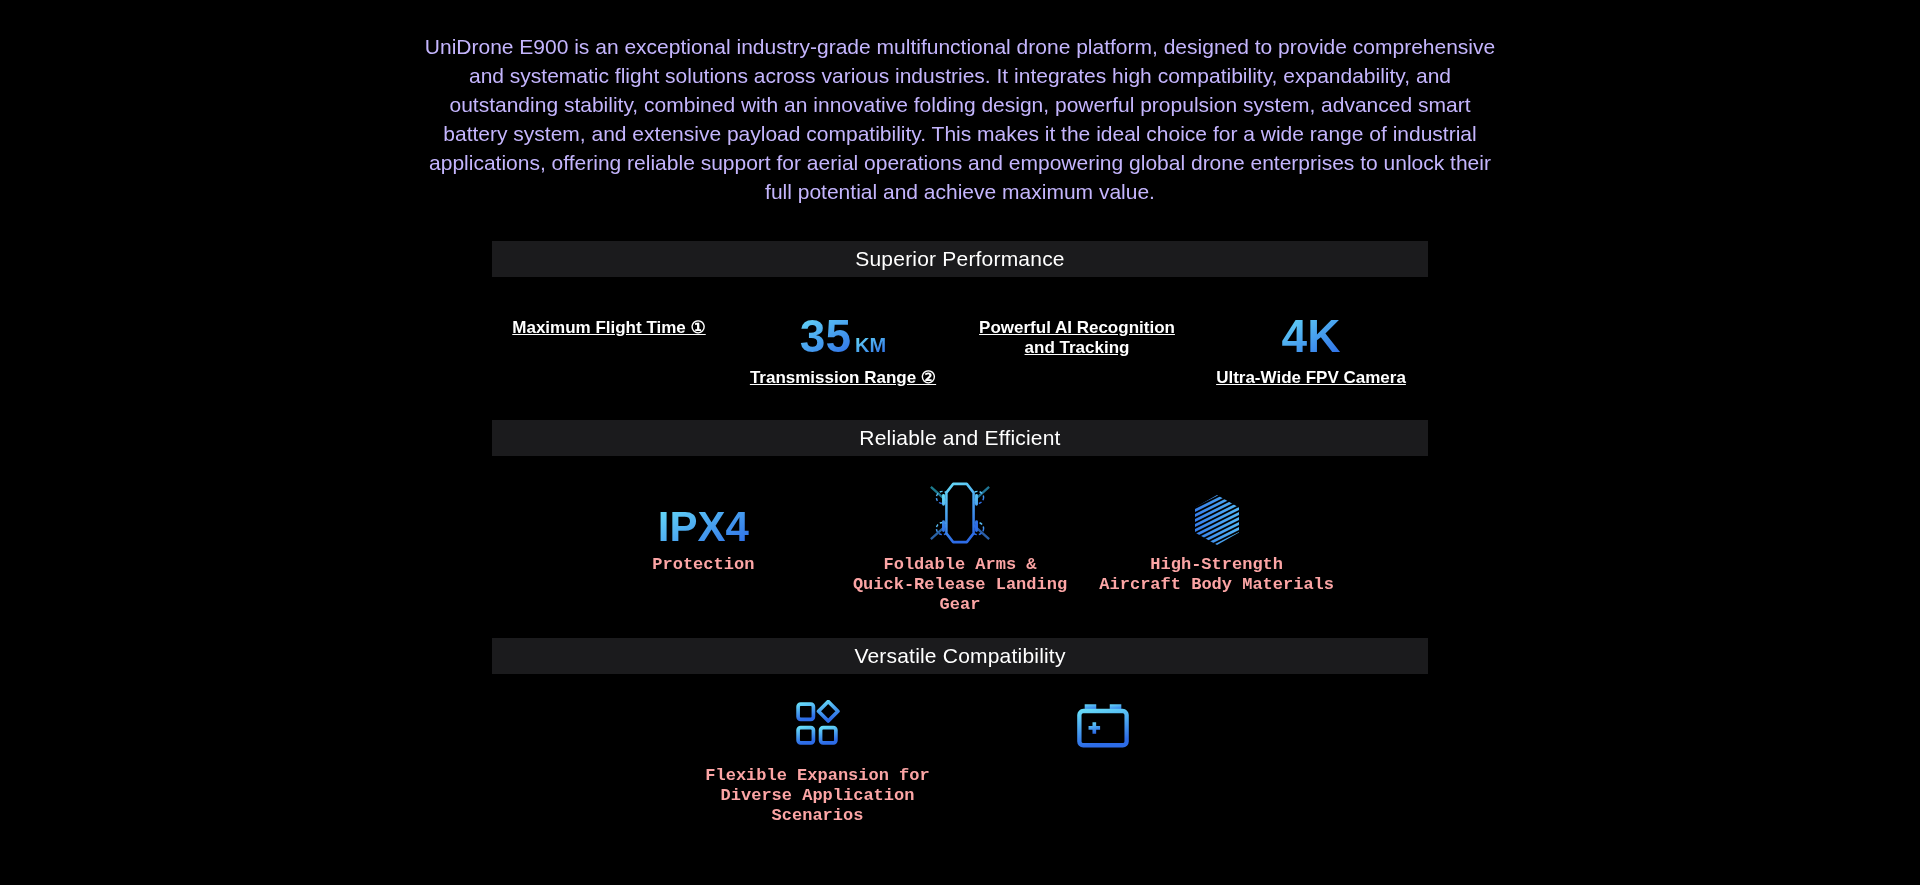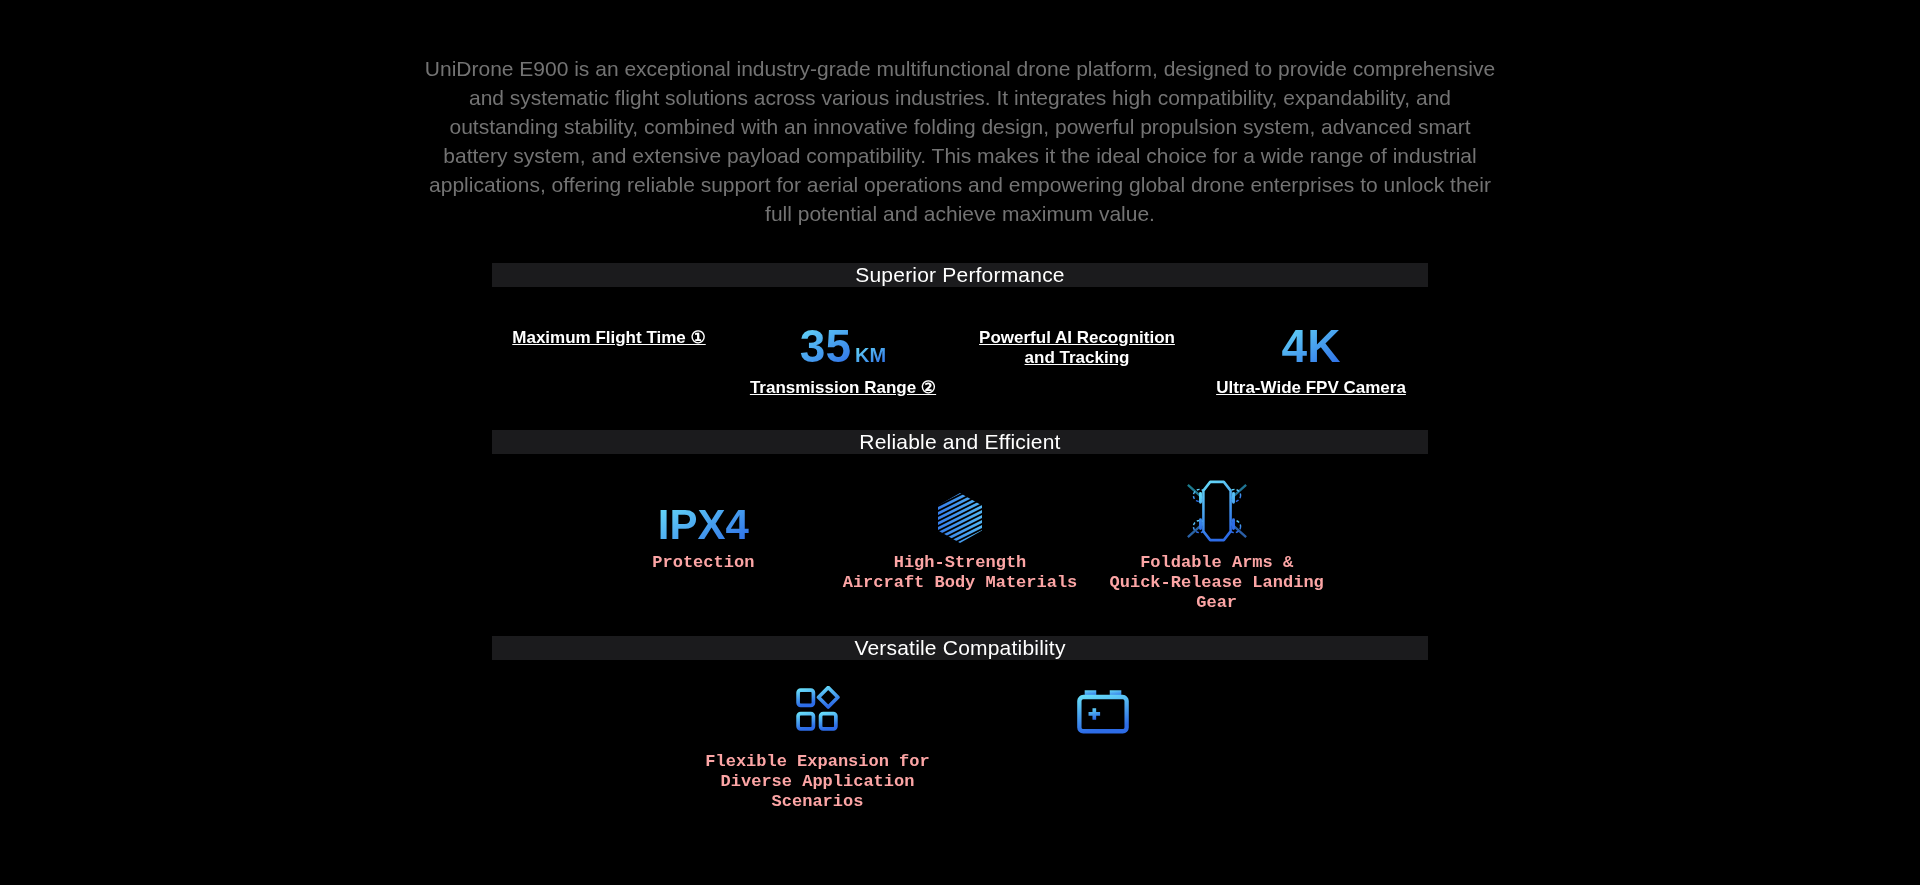--- a/index.html
+++ b/index.html
@@ -4,30 +4,30 @@
 <style>
   * { margin: 0; padding: 0; box-sizing: border-box; }
   html, body { background: #000; }
   body {
     width: 1920px; height: 885px; overflow: hidden;
     font-family: "Liberation Sans", sans-serif;
     color: #fff;
   }
   .intro {
     width: 1460px;
-    margin: 54px auto 0;
+    margin: 32px auto 0;
     text-align: center;
     font-size: 21px;
     line-height: 29px;
     font-weight: 400;
-    color: #737373;
+    color: #c4b5fd;
     white-space: pre-line;
   }
   .section-bar {
-    width: 936px; height: 24px;
+    width: 936px; height: 36px;
     margin: 0 auto;
     background: #1b1b1d;
     display: flex; align-items: center; justify-content: center;
     font-size: 21px; font-weight: 500; color: #ffffff;
     letter-spacing: 0.2px;
   }
   .bar-performance { margin-top: 35px; }
   .bar-reliability { margin-top: 32px; justify-content: center; }
   .bar-compatibility { margin-top: 23px; }
 
@@ -132,20 +132,37 @@
   <div class="section-bar bar-reliability">
     <span>Reliable and Efficient</span>
   </div>
 
   <div class="features-row row-reliability">
     <div class="feature">
       <div class="feature-visual">
         <span class="ipx4 grad">IPX4</span>
       </div>
       <div class="feature-label">Protection</div>
+    </div>
+    <div class="feature">
+      <div class="feature-visual">
+        <span>
+          <svg width="66" height="66" viewBox="0 0 68 68" fill="none">
+            <path d="M4 7 L64 61 M64 7 L4 61" stroke="url(#gradArm)" stroke-width="2.4"></path>
+            <circle cx="16" cy="18" r="6.3" stroke="url(#gradMain)" stroke-width="1.5" stroke-dasharray="3 2.2"></circle>
+            <circle cx="52" cy="18" r="6.3" stroke="url(#gradMain)" stroke-width="1.5" stroke-dasharray="3 2.2"></circle>
+            <circle cx="16" cy="50" r="6.3" stroke="url(#gradMain)" stroke-width="1.5" stroke-dasharray="3 2.2"></circle>
+            <circle cx="52" cy="50" r="6.3" stroke="url(#gradMain)" stroke-width="1.5" stroke-dasharray="3 2.2"></circle>
+            <path d="M27 4 L41 4 L48 13 L48 55 L41 64 L27 64 L20 55 L20 13 Z" fill="#000" stroke="url(#gradMain)" stroke-width="2.6" stroke-linejoin="round"></path>
+            <path d="M17 16 V25 M51 16 V25 M17 43 V52 M51 43 V52" stroke="url(#gradMain)" stroke-width="3" stroke-linecap="round"></path>
+          </svg>
+        </span>
+      </div>
+      <div class="feature-label">Foldable Arms &amp;
+Quick-Release Landing Gear</div>
     </div>
     <div class="feature">
       <div class="feature-visual">
         <span>
           <svg width="46" height="52" viewBox="0 0 46 52" fill="none">
             <g clip-path="url(#hexClip)" stroke="url(#gradMain)" stroke-width="2.7">
               <line x1="-8" y1="6" x2="56" y2="-26"></line>
               <line x1="-8" y1="11" x2="56" y2="-21"></line>
               <line x1="-8" y1="16" x2="56" y2="-16"></line>
               <line x1="-8" y1="21" x2="56" y2="-11"></line>
@@ -162,37 +179,20 @@
               <line x1="-8" y1="76" x2="56" y2="44"></line>
               <line x1="-8" y1="81" x2="56" y2="49"></line>
               <line x1="-8" y1="86" x2="56" y2="54"></line>
             </g>
           </svg>
         </span>
       </div>
       <div class="feature-label">High-Strength
 Aircraft Body Materials</div>
     </div>
-    <div class="feature">
-      <div class="feature-visual">
-        <span>
-          <svg width="66" height="66" viewBox="0 0 68 68" fill="none">
-            <path d="M4 7 L64 61 M64 7 L4 61" stroke="url(#gradArm)" stroke-width="2.4"></path>
-            <circle cx="16" cy="18" r="6.3" stroke="url(#gradMain)" stroke-width="1.5" stroke-dasharray="3 2.2"></circle>
-            <circle cx="52" cy="18" r="6.3" stroke="url(#gradMain)" stroke-width="1.5" stroke-dasharray="3 2.2"></circle>
-            <circle cx="16" cy="50" r="6.3" stroke="url(#gradMain)" stroke-width="1.5" stroke-dasharray="3 2.2"></circle>
-            <circle cx="52" cy="50" r="6.3" stroke="url(#gradMain)" stroke-width="1.5" stroke-dasharray="3 2.2"></circle>
-            <path d="M27 4 L41 4 L48 13 L48 55 L41 64 L27 64 L20 55 L20 13 Z" fill="#000" stroke="url(#gradMain)" stroke-width="2.6" stroke-linejoin="round"></path>
-            <path d="M17 16 V25 M51 16 V25 M17 43 V52 M51 43 V52" stroke="url(#gradMain)" stroke-width="3" stroke-linecap="round"></path>
-          </svg>
-        </span>
-      </div>
-      <div class="feature-label">Foldable Arms &amp;
-Quick-Release Landing Gear</div>
-    </div>
   </div>
 
   <div class="section-bar bar-compatibility">
     <span>Versatile Compatibility</span>
   </div>
 
   <div class="features-row row-compatibility">
     <div class="feature">
       <div class="feature-visual">
         <span>

